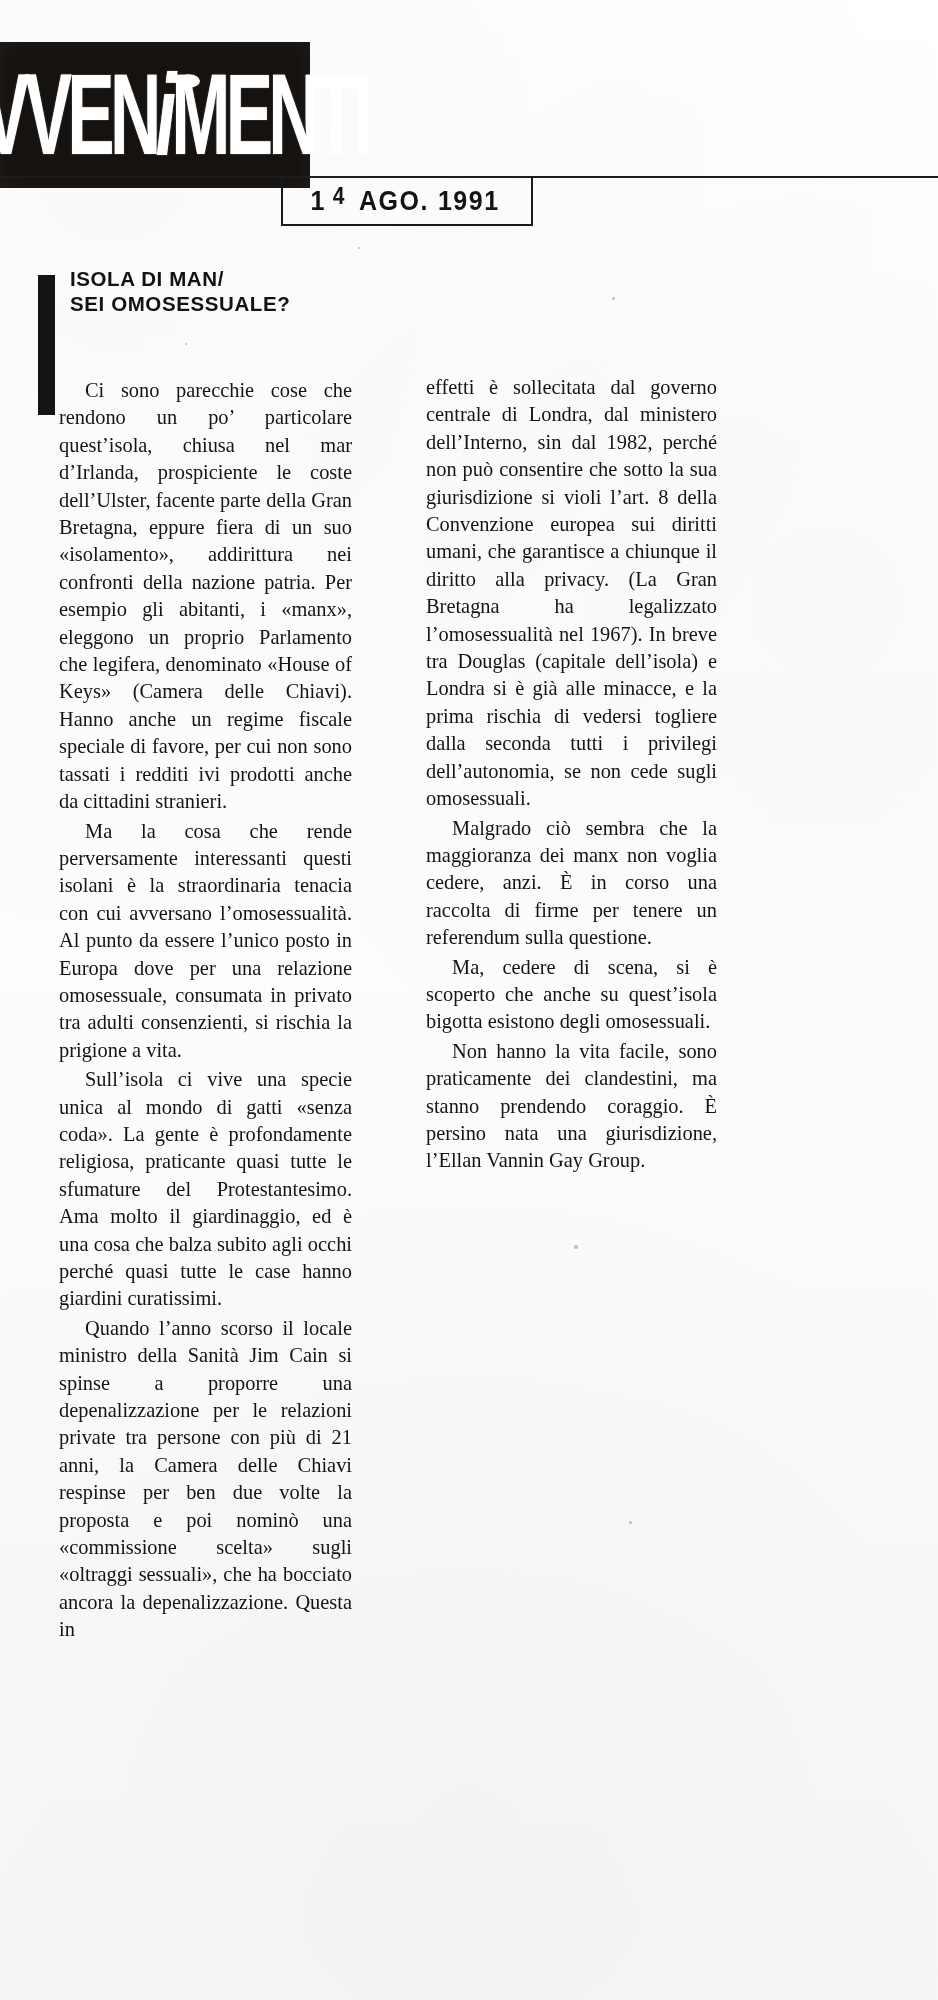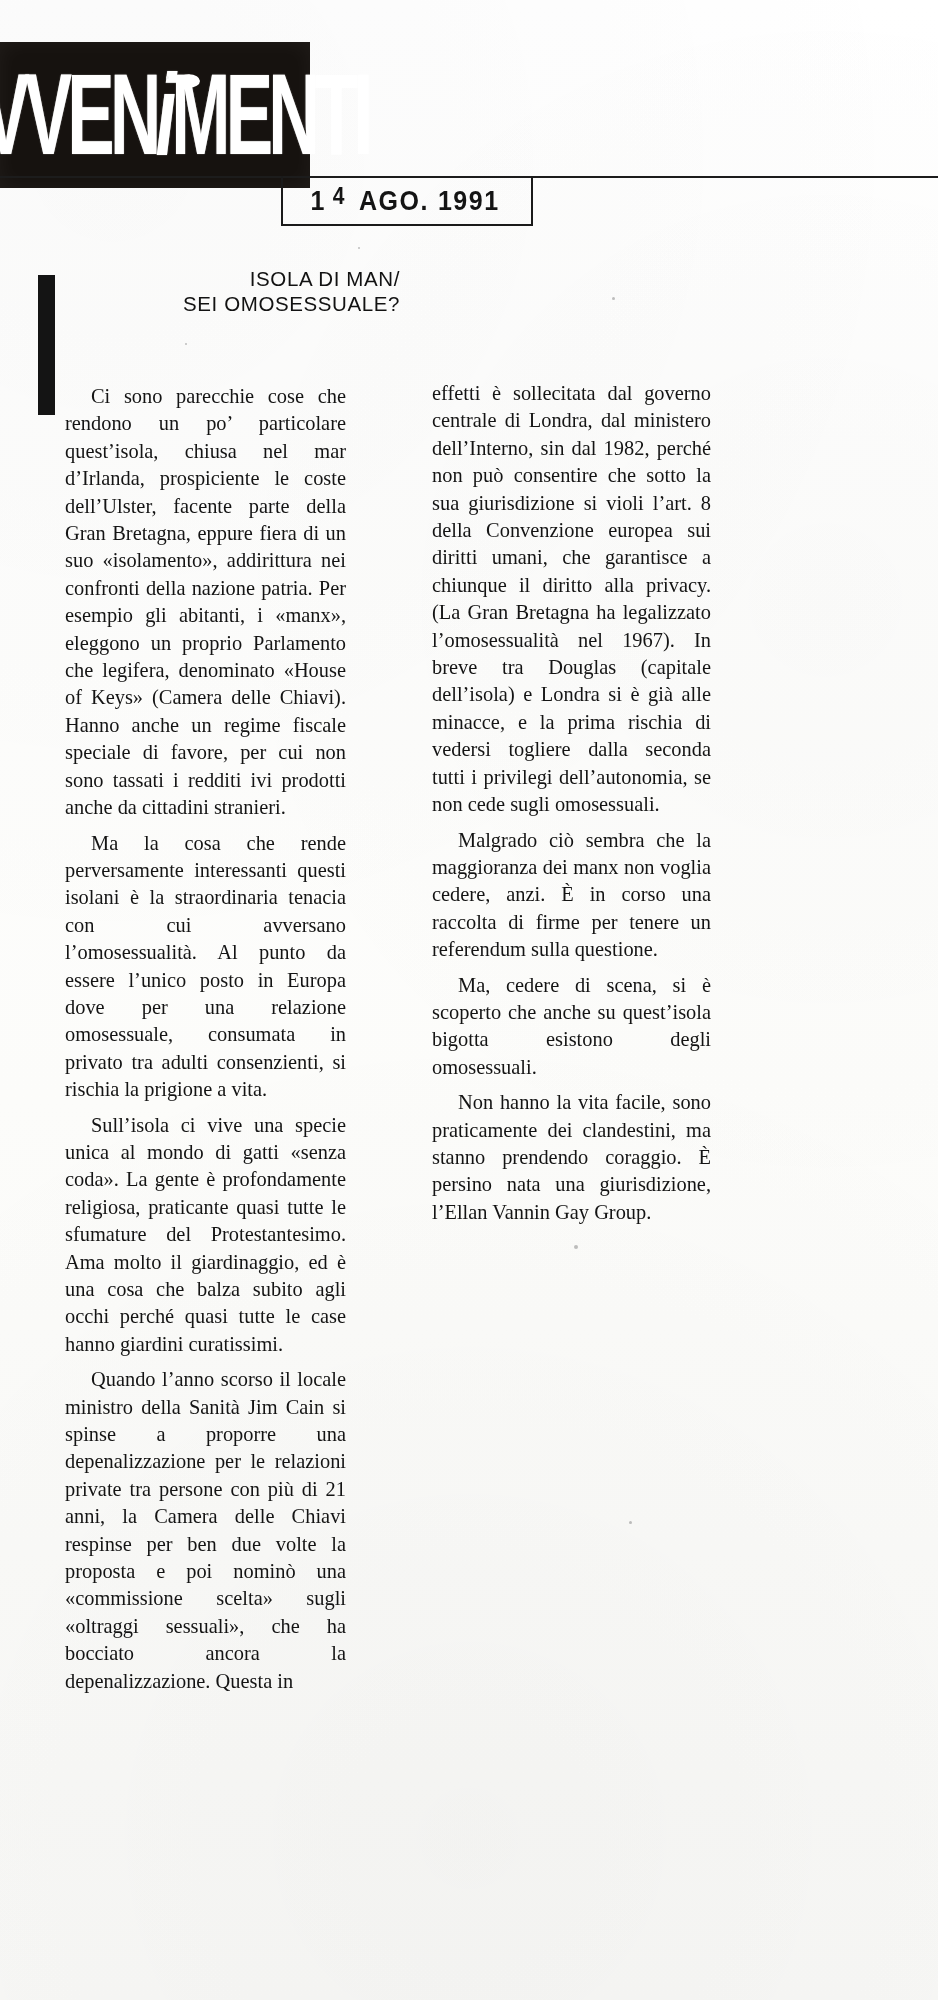--- a/index.html
+++ b/index.html
@@ -107,42 +107,41 @@
     position:absolute;
     left:38px;top:275px;
     width:17px;height:140px;
     background:#141414;
   }
   .headline{
     position:absolute;
     left:70px;top:266px;
     width:330px;
     font-family:"Liberation Sans",sans-serif;
-    font-weight:400;
+    font-weight:700;
     font-size:20.5px;
     line-height:25px;
     letter-spacing:.6px;
     color:#121212;
     text-transform:uppercase;
-    text-align:right;
   }
   .headline div{white-space:nowrap;}
 
   
   .col{
     position:absolute;
     font-family:"Liberation Serif",serif;
     font-size:20.4px;
     line-height:27.4px;
     text-align:justify;
     text-justify:inter-word;
     color:#141414;
     hyphens:none;
   }
-  .col p{margin:8px;text-indent:26px;}
+  .col p{margin:2px;text-indent:26px;}
   .col p.noindent{text-indent:0;}
   .col-left{
     left:57px;top:375px;width:297px;
   }
   .col-right{
     left:424px;top:372px;width:295px;
   }
 
   
   .speck{position:absolute;background:#8a8a8a;border-radius:50%;opacity:.55;}

